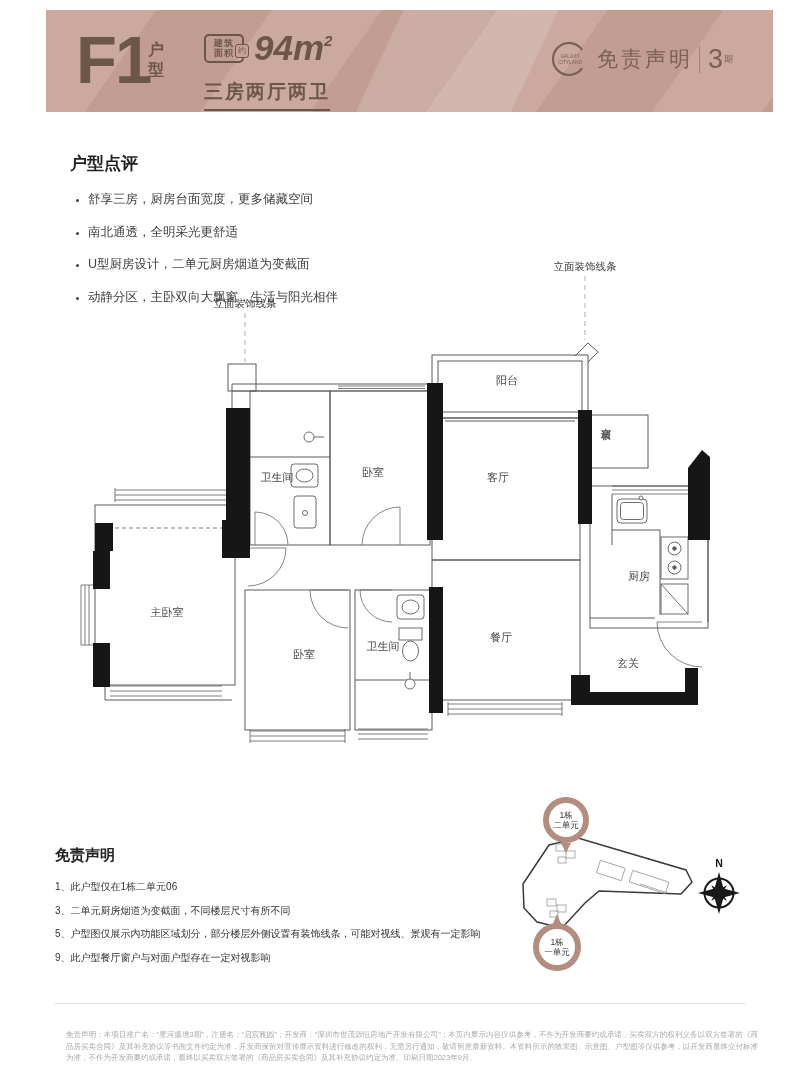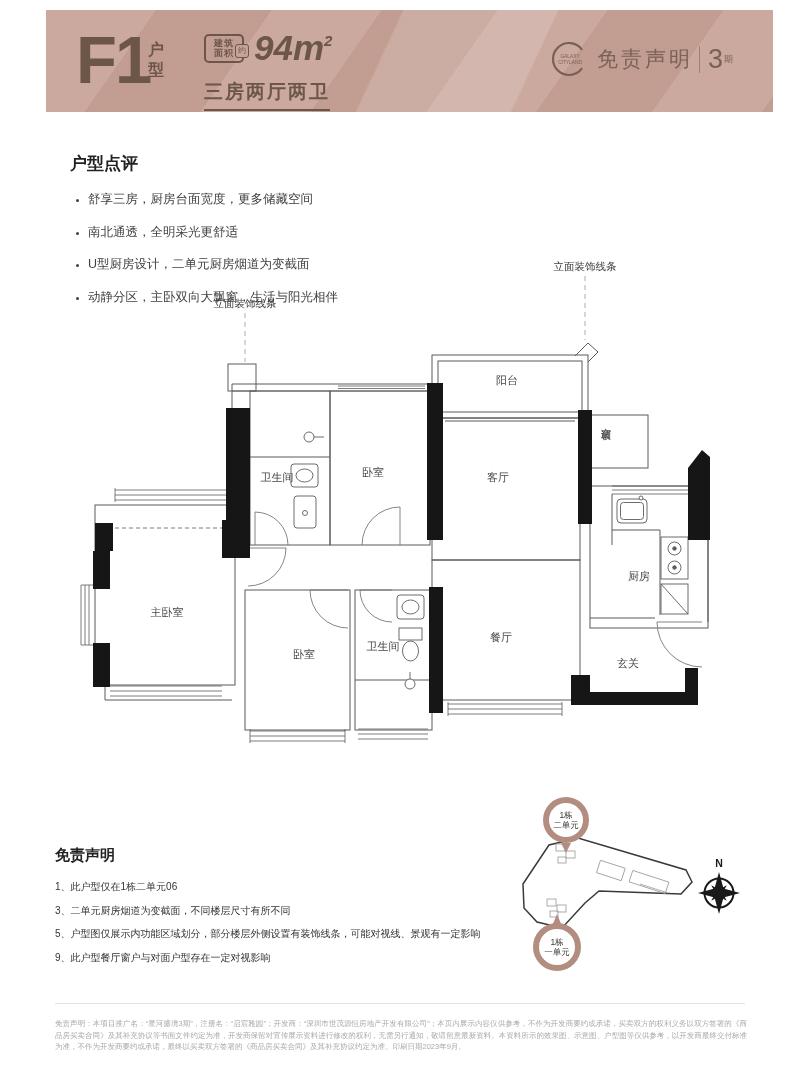--- a/index.html
+++ b/index.html
@@ -46,21 +46,21 @@
   .tips ol{margin:10px 0 0 0;padding:0;list-style:none;}
   .tips li{font-size:10px;color:#333;line-height:23.5px;}
 
   
   .siteplan-svg{position:absolute;left:490px;top:788px;}
   .badge-text{font-size:8.5px;fill:#3a3a3a;text-anchor:middle;}
   .compass-n{font-size:10.5px;font-weight:700;fill:#191919;text-anchor:middle;}
 
   
   .divider{position:absolute;left:55px;top:1003px;width:690px;height:1px;background:#e2e2e2;}
-  .disclaimer{position:absolute;left:55px;top:1018px;width:692px;font-size:7.5px;line-height:11.5px;color:#a9a9a9;text-align:justify;margin:0;}
+  .disclaimer{position:absolute;left:55px;top:1018px;width:692px;font-size:7.5px;line-height:11.5px;color:#a9a9a9;text-align:justify;margin:11px;}
 </style>
 </head>
 <body>
 
 <div id="page">
 
   <div class="banner">
     <div class="model-code">F1</div>
     <div class="model-suffix">
       <div>户</div>

